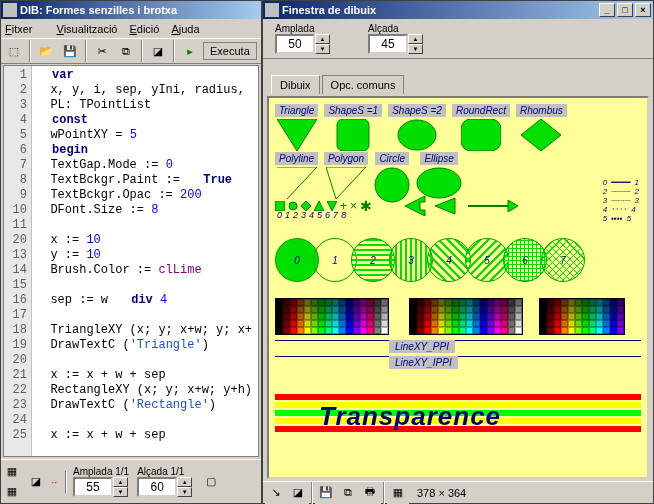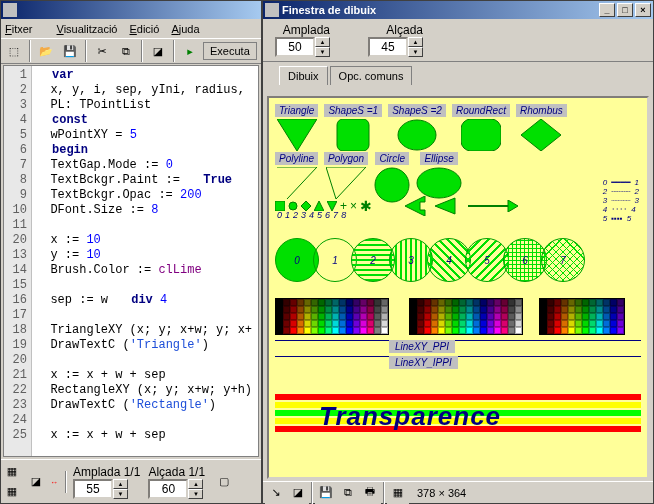--- a/index.html
+++ b/index.html
@@ -19,27 +19,27 @@
 .code-area { position: absolute; top: 64px; left: 2px; right: 2px; bottom: 46px; background: #fff; border: 1px solid #808080; overflow: hidden; font-family: 'Courier New', monospace; font-size: 12px; display: flex; }
 .gutter { width: 28px; background: #e8e8e8; text-align: right; padding: 2px 4px 2px 0; color: #606060; border-right: 1px solid #c0c0c0; }
 .code { padding: 2px 4px; white-space: pre; line-height: 15px; }
 .gutter div { height: 15px; line-height: 15px; }
 .k { color: #000080; font-weight: bold; margin-left: 16px; }
 .n { color: #0000ff; }
 .s { color: #1d4ed8; }
 .c { color: #800080; }
 .bottom-bar { position: absolute; bottom: 0; left: 0; right: 0; height: 44px; background: #d4d0c8; border-top: 1px solid #fff; display: flex; align-items: center; padding: 2px; }
 .numfield { display: inline-flex; flex-direction: column; margin: 0 4px; }
-.numfield label { font-size: 12px; text-align: right; }
+.numfield label { font-size: 10px; }
 .spinbox { display: flex; }
 .spinbox input { width: 40px; height: 20px; text-align: center; border: 2px inset #d4d0c8; font-size: 12px; }
 .spin-btns { display: flex; flex-direction: column; }
 .spin-btns div { width: 15px; height: 10px; background: #d4d0c8; border: 1px solid #fff; border-right-color: #404040; border-bottom-color: #404040; font-size: 6px; text-align: center; line-height: 8px; }
 .top-inputs { padding: 4px 8px; display: flex; gap: 30px; border-bottom: 1px solid #808080; }
-.tabs { display: flex; padding: 4px 16px 0; }
+.tabs { display: flex; padding: 4px 8px 0; margin-top: 12px; }
 .tab { padding: 3px 8px; background: #d4d0c8; border: 1px solid #808080; border-bottom: none; margin-right: 2px; font-size: 11px; }
 .tab.active { background: #d4d0c8; border-top: 1px solid #fff; border-left: 1px solid #fff; position: relative; z-index: 2; }
 .canvas-wrap { position: absolute; top: 95px; left: 4px; right: 4px; bottom: 24px; border: 2px inset #d4d0c8; background: #ffff99; overflow: auto; }
 .canvas { position: relative; width: 378px; height: 364px; }
 .shape-row { position: absolute; display: flex; gap: 6px; align-items: flex-start; }
 .shape-box { display: flex; flex-direction: column; align-items: center; }
 .shape-label { background: #c0c0c0; padding: 1px 4px; font-size: 10px; font-style: italic; color: #000080; margin-bottom: 2px; }
 svg { display: block; }
 .small-shapes { position: absolute; top: 98px; left: 6px; display: flex; gap: 3px; align-items: center; }
 .sm { width: 10px; height: 10px; }
@@ -55,20 +55,21 @@
 .dash-lines div { display: flex; align-items: center; gap: 4px; }
 .transp { position: absolute; bottom: 30px; left: 50px; font-size: 26px; font-style: italic; font-weight: bold; color: #000080; letter-spacing: 1px; }
 .hbar { position: absolute; left: 6px; right: 6px; height: 6px; }
 </style>
 </head>
 <body>
 
 <div class="left-pane">
   <div class="titlebar">
     <div class="ticon"></div>
+    <span>DIB: Formes senzilles i brotxa</span>
   </div>
   <div class="menubar">
     <span><u>F</u><span>itxer</span></span>
     <span><u>V</u>isualització</span>
     <span><u>E</u>dició</span>
     <span><u>A</u>juda</span>
   </div>
   <div class="toolbar">
     <div class="tbtn">⬚</div>
     <div class="sep"></div>

